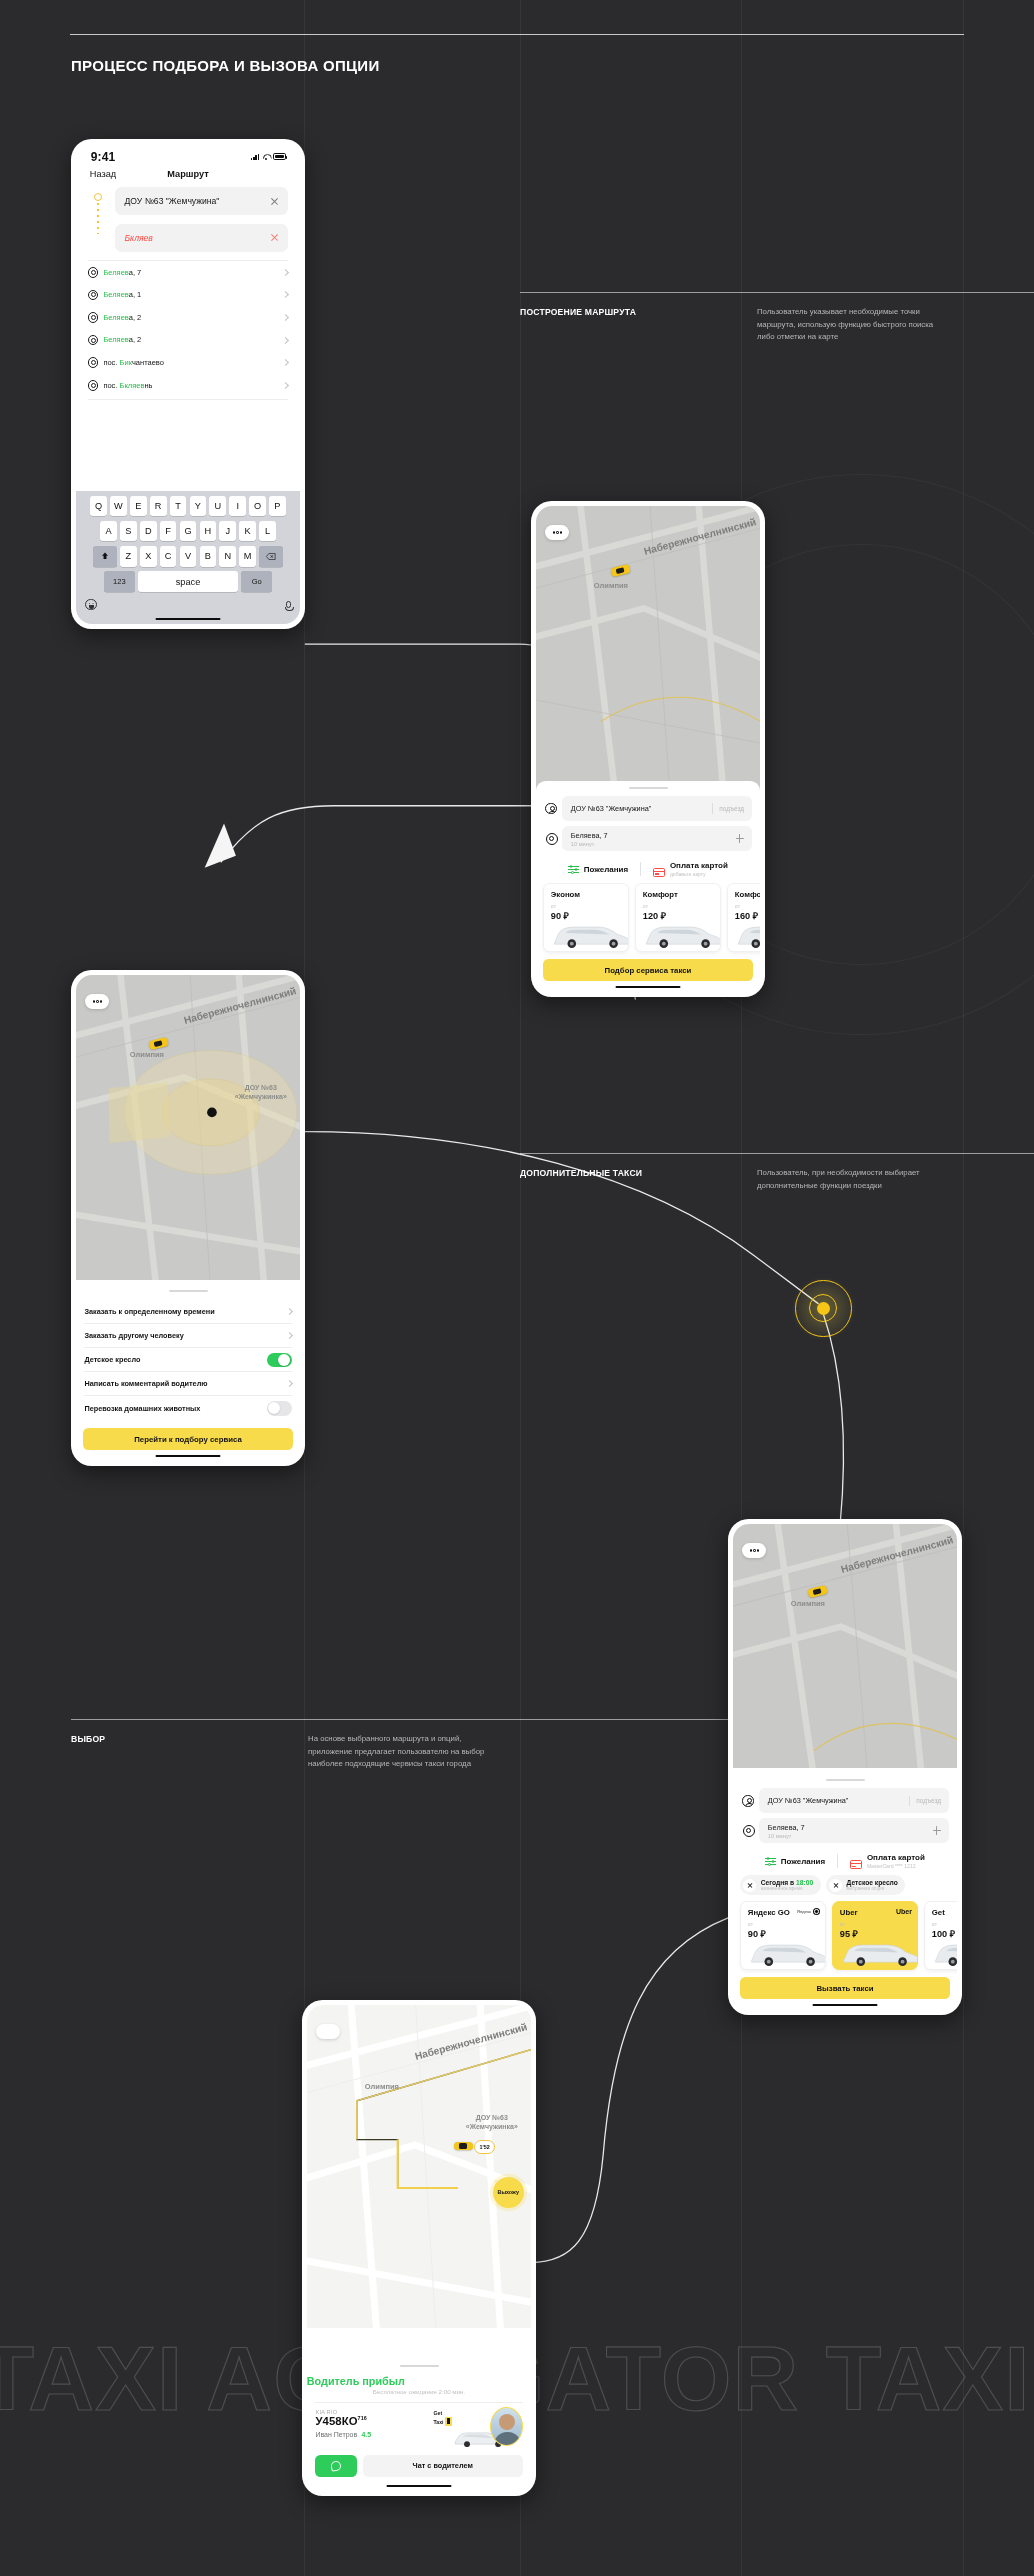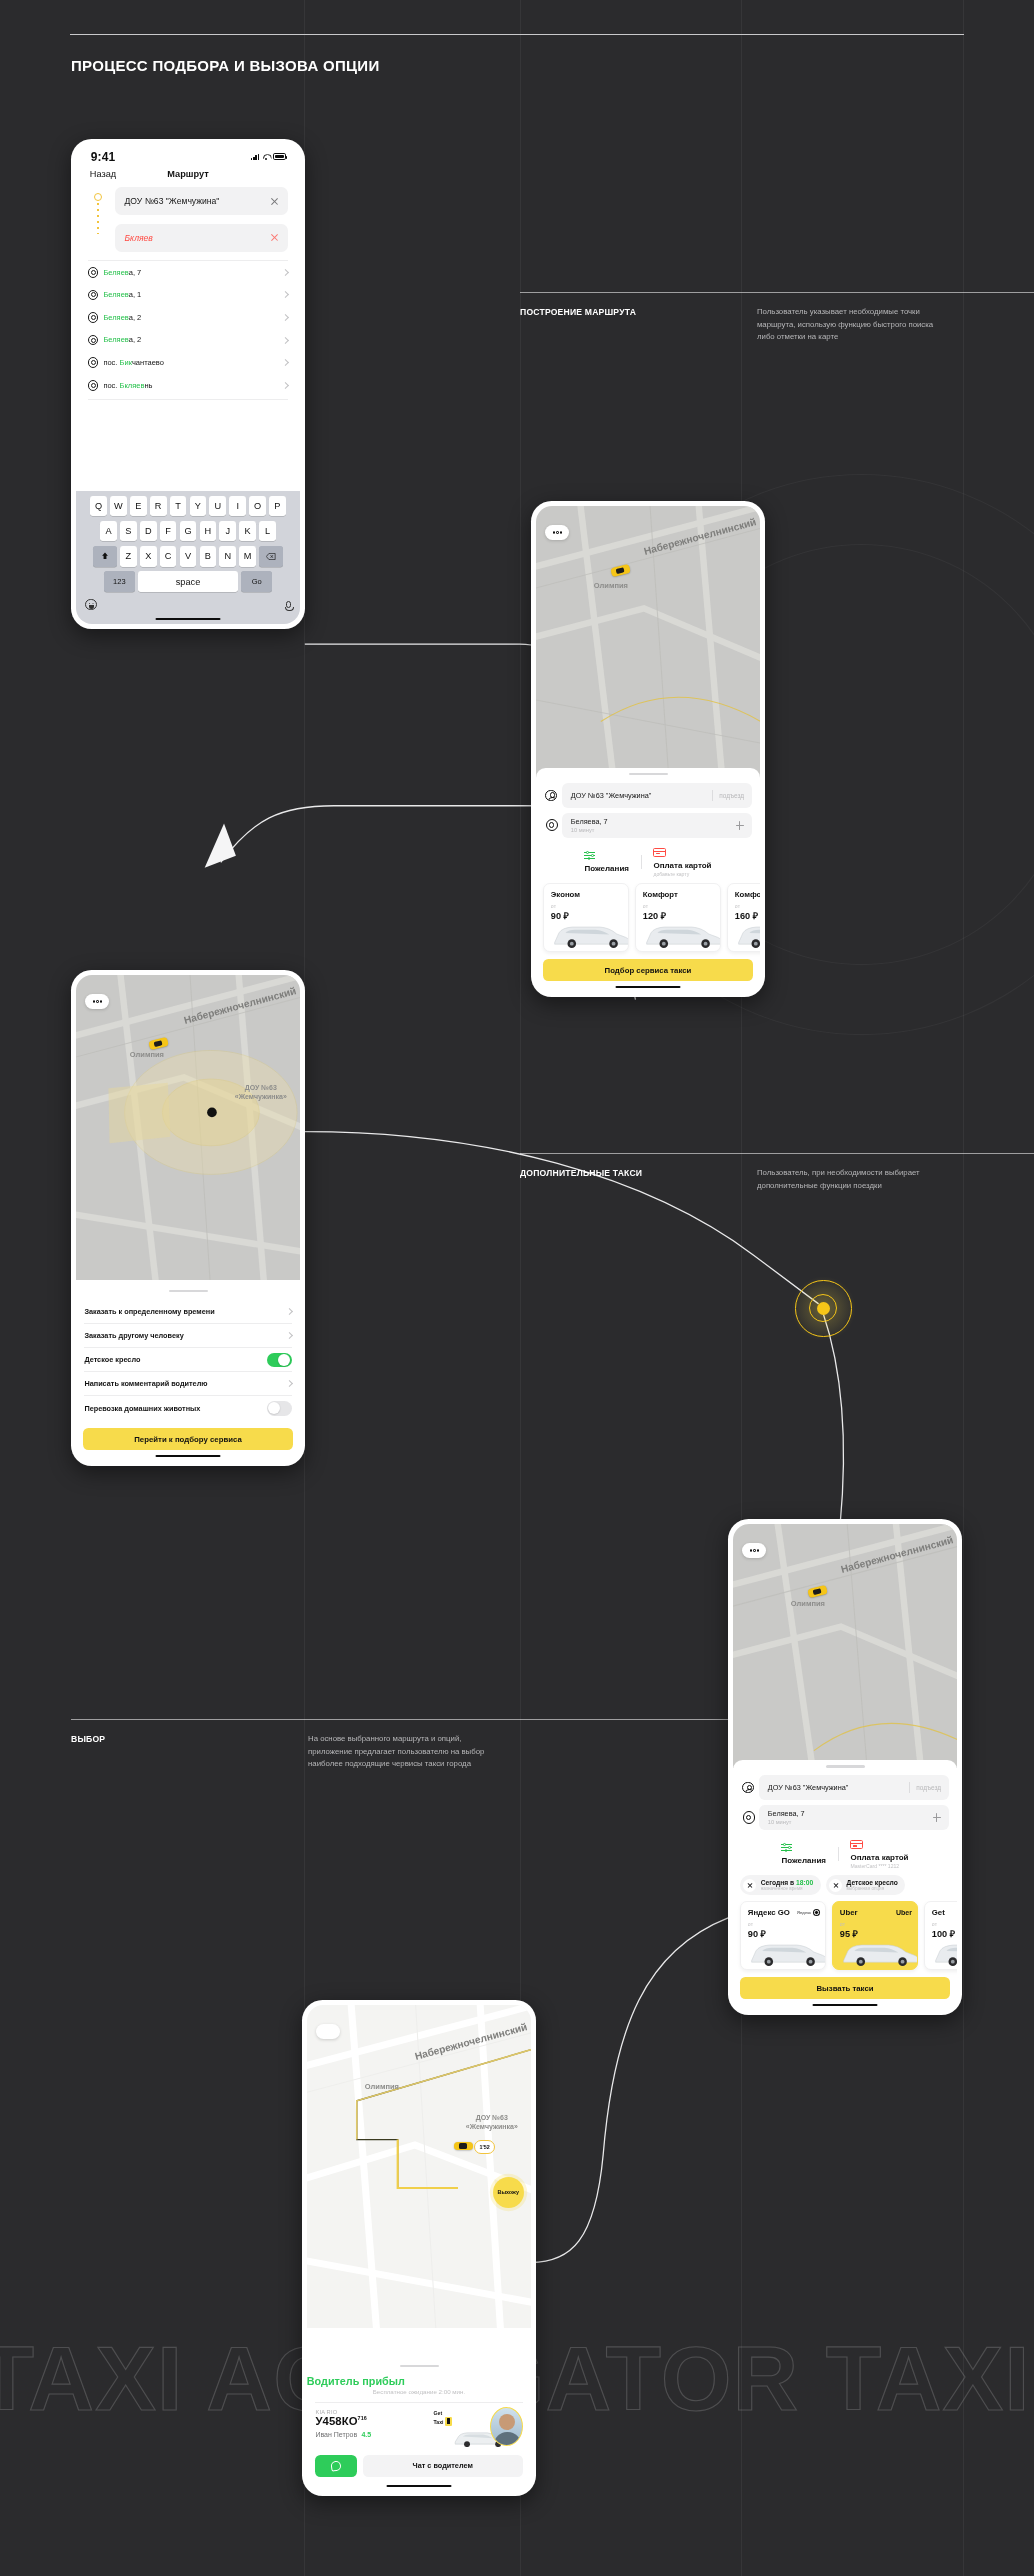--- a/index.html
+++ b/index.html
@@ -131,21 +131,21 @@
   .addr-sub { font-size: 5.7px; color: #b9b9bb; margin-top: 1.1px; }
   .addr-text { flex: 1; }
   .addr-div { width: 0.5px; height: 10.8px; background: #dcdcde; margin: 0 6.5px; }
   .addr-hint { font-size: 6.5px; color: #b9b9bb; }
   .plus { width: 8.6px; height: 8.6px; position: relative; }
   .plus:before,.plus:after{content:"";position:absolute;background:#9a9a9c;border-radius:1.1px;}
   .plus:before{left:0;top:3.8px;width:8.6px;height:1.1px;}
   .plus:after{left:3.8px;top:0;width:1.1px;height:8.6px;}
 
   .optbar { display: flex; align-items: center; justify-content: center; padding: 5.4px 0 6.5px; }
-  .opt { display: flex; align-items: flex-start; gap: 4.8px; flex-direction: column; }
+  .opt { display: flex; align-items: flex-end; gap: 4.8px; }
   .opt-label { font-size: 8px; font-weight: 700; color: #101010; }
   .opt-sub { font-size: 5.1px; color: #c2c2c4; margin-top: 0.5px; }
   .opt-div { width: 0.5px; height: 14px; background: #e2e2e4; margin: 0 12px; }
   .ic-sliders { width: 10.8px; height: 8px; position: relative; }
   .ic-sliders i{ position:absolute; left:0; width:10.8px; height:1px; background:#24c04a; }
   .ic-sliders i:nth-child(1){top:0.5px}.ic-sliders i:nth-child(2){top:3.5px}.ic-sliders i:nth-child(3){top:6.5px}
   .ic-sliders b{ position:absolute; width:2.7px; height:2.7px; border:0.9px solid #24c04a; background:#fff; border-radius:50%; }
   .ic-sliders b:nth-of-type(1){left:1.6px;top:-0.5px}.ic-sliders b:nth-of-type(2){left:6.5px;top:2.4px}.ic-sliders b:nth-of-type(3){left:3.2px;top:5.4px}
   .ic-card { width: 12.4px; height: 8.6px; border: 1px solid #ff4b43; border-radius: 1.6px; position: relative; }
   .ic-card:before{content:"";position:absolute;left:0;right:0;top:1.6px;height:1.4px;background:#ff4b43;}
@@ -159,21 +159,21 @@
   .chip-x i:before,.chip-x i:after{content:"";position:absolute;left:0;top:2.7px;width:6px;height:0.9px;background:#2c2c2e;border-radius:1.1px;}
   .chip-x i:before{transform:rotate(45deg)}.chip-x i:after{transform:rotate(-45deg)}
   .chip-main { font-size: 6.7px; font-weight: 700; color: #111; white-space: nowrap; }
   .chip-main em { font-style: normal; color: #24c04a; }
   .chip-sub { font-size: 4.6px; color: #c2c2c4; margin-top: 0.5px; white-space: nowrap; }
 
   
   .cards { display: flex; gap: 6px; padding: 0 7.5px 6.5px; overflow: hidden; }
   .card { width: 86px; flex: none; background: #fff; border: 0.5px solid #f0f0f1; border-radius: 7px; padding: 6px 0 0 6.5px; height: 69px; position: relative; overflow: hidden; box-shadow: 0 1.1px 3.8px rgba(0,0,0,.055); }
   .card.sel { background: #f7db4b; border-color: #f7db4b; }
-  .card-head { display:flex; align-items:center; justify-content:space-between; padding-right:5.4px; }
+  .card-head { display:flex; align-items:flex-start; justify-content:space-between; padding-right:5.4px; }
   .card-title { font-size: 7.8px; font-weight: 700; color: #111; white-space: nowrap; }
   .card-brand { font-size: 7px; font-weight: 700; color: #111; }
   .card-ot { font-size: 5.1px; color: #c0c0c2; margin-top: 3.8px; letter-spacing: 0.2px; }
   .card-price { font-size: 9.2px; font-weight: 700; color: #111; margin-top: -0.5px; }
   .card-car { position: absolute; right: -3.2px; bottom: 2.2px; width: 82px; height: 30px; }
   .yb { display:inline-flex; align-items:center; gap:1.6px; }
   .yb-t { font-size: 4px; color: #6f6f71; font-weight:700 }
   .yb-c { width: 7px; height: 7px; border-radius: 50%; background:#111; display:flex;align-items:center;justify-content:center; }
   .yb-c:after{content:"";width:3.8px;height:2.7px;border:0.8px solid #fff;border-radius:2.2px;}
 

